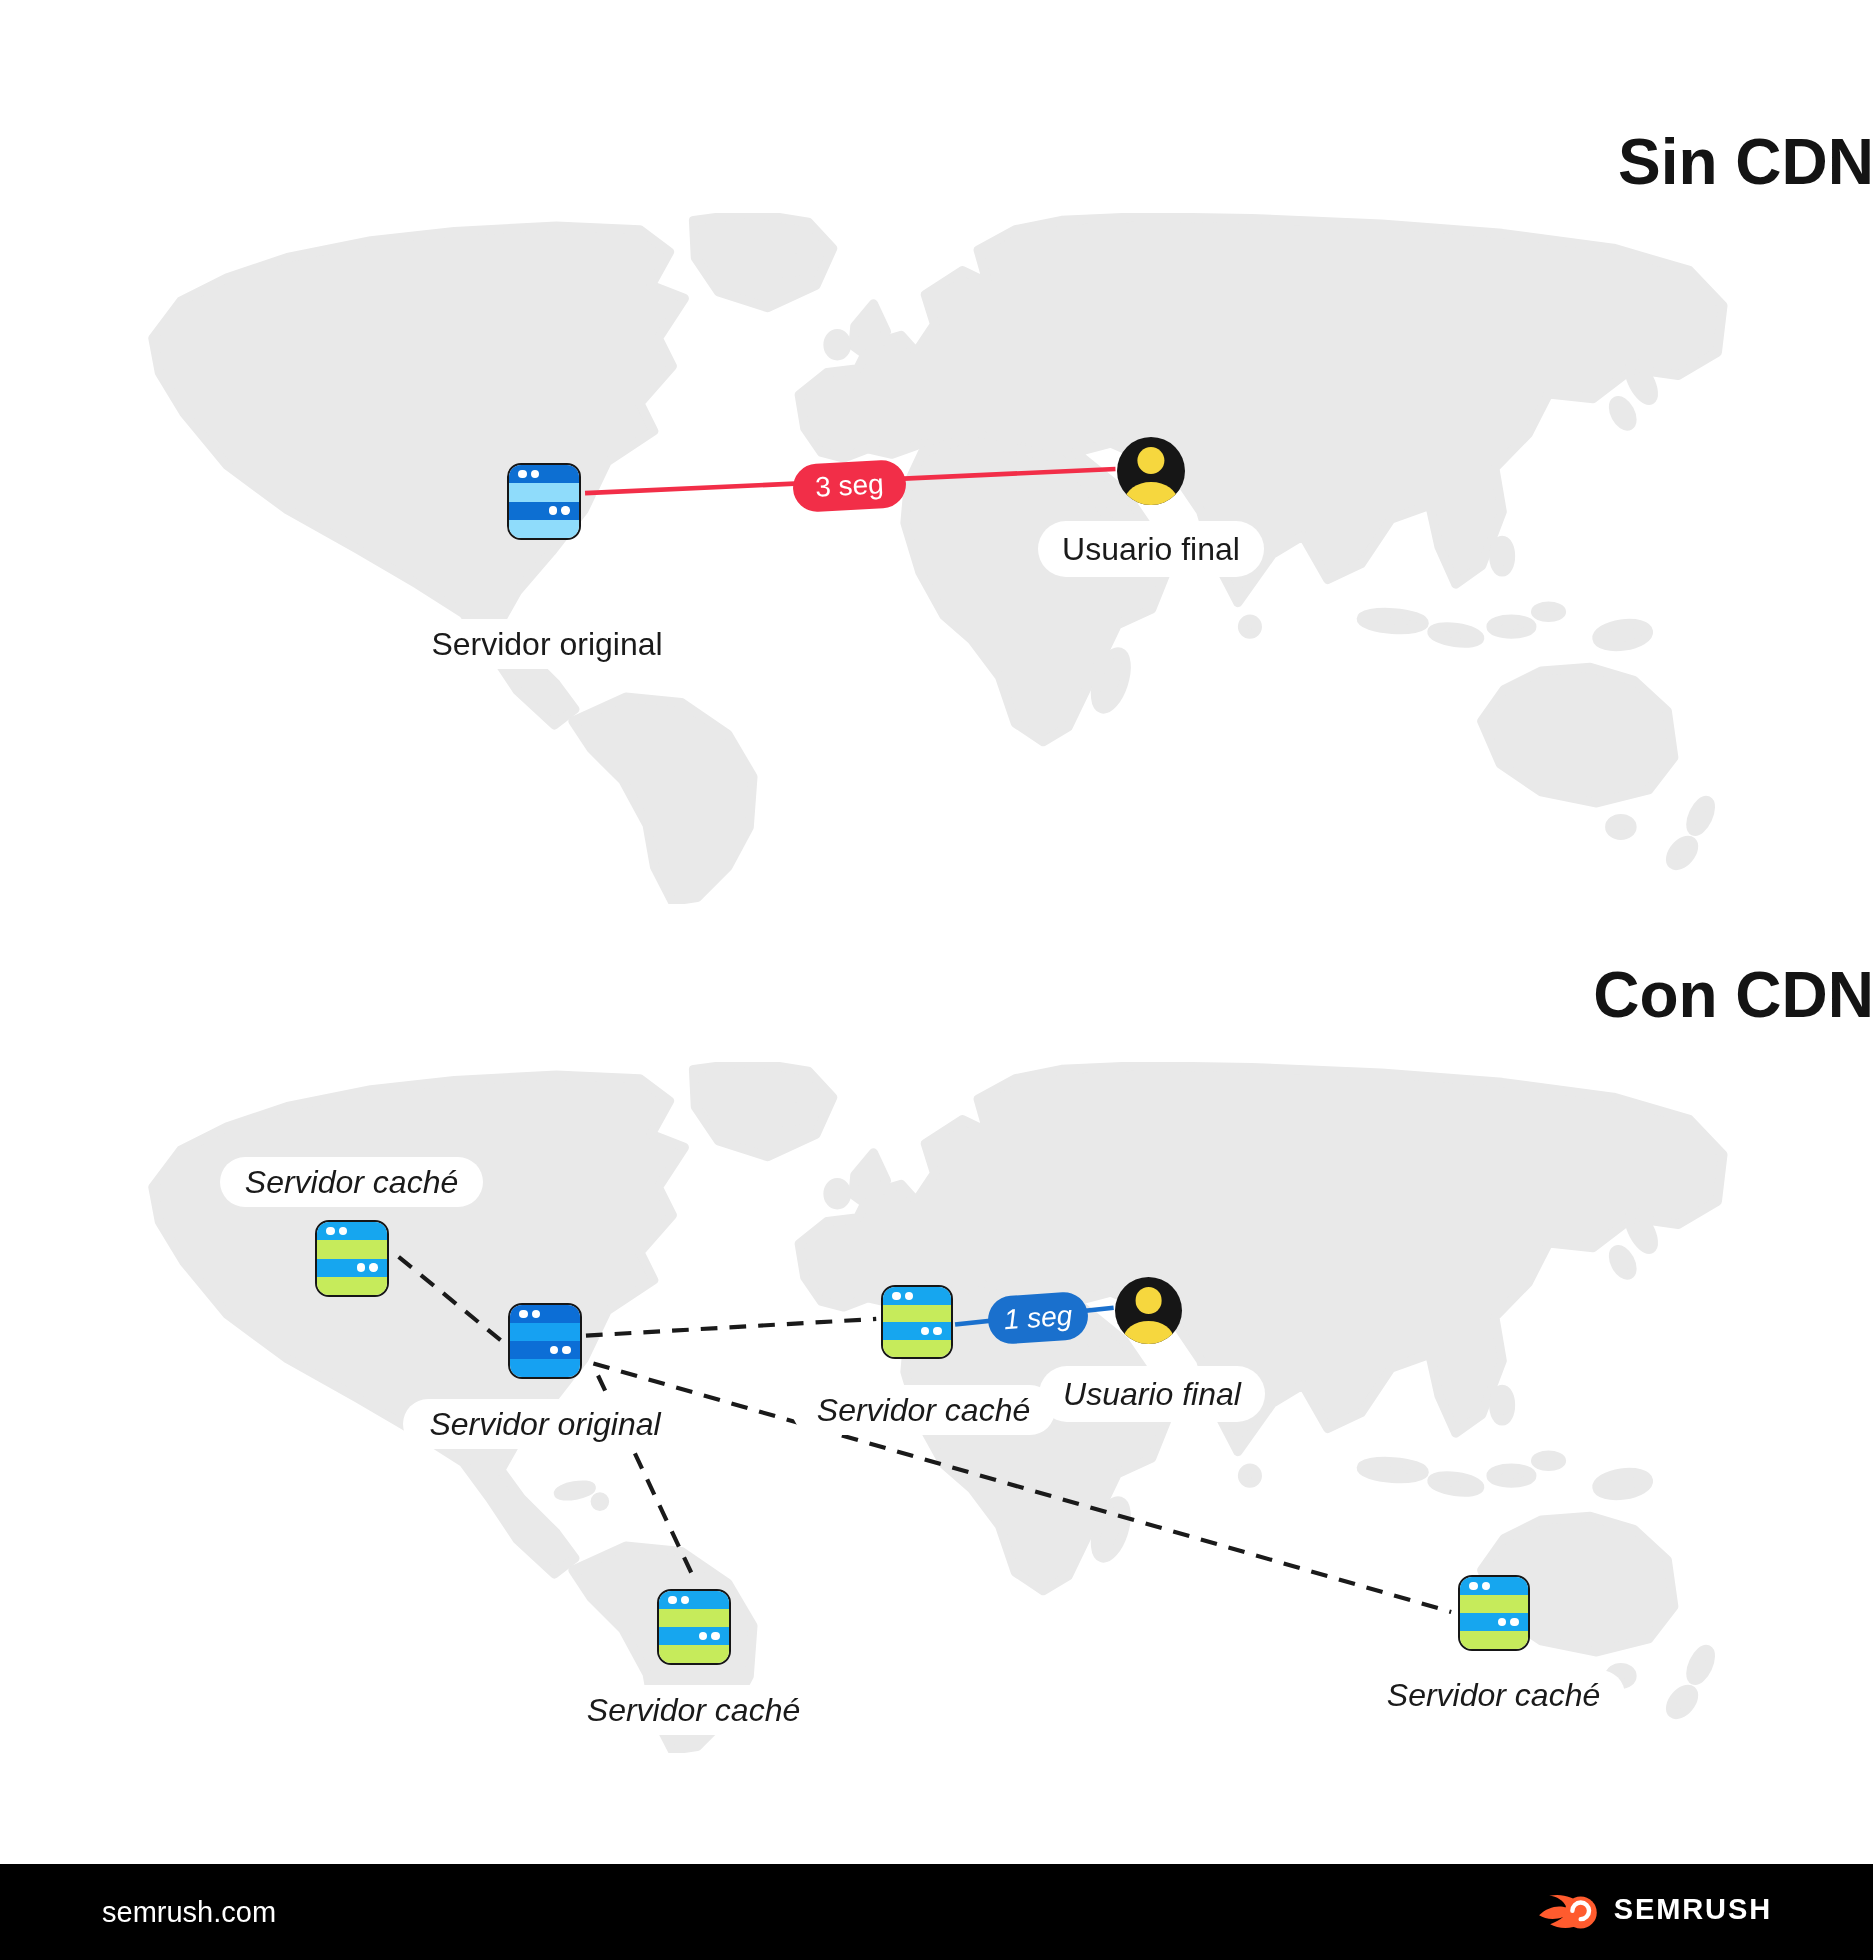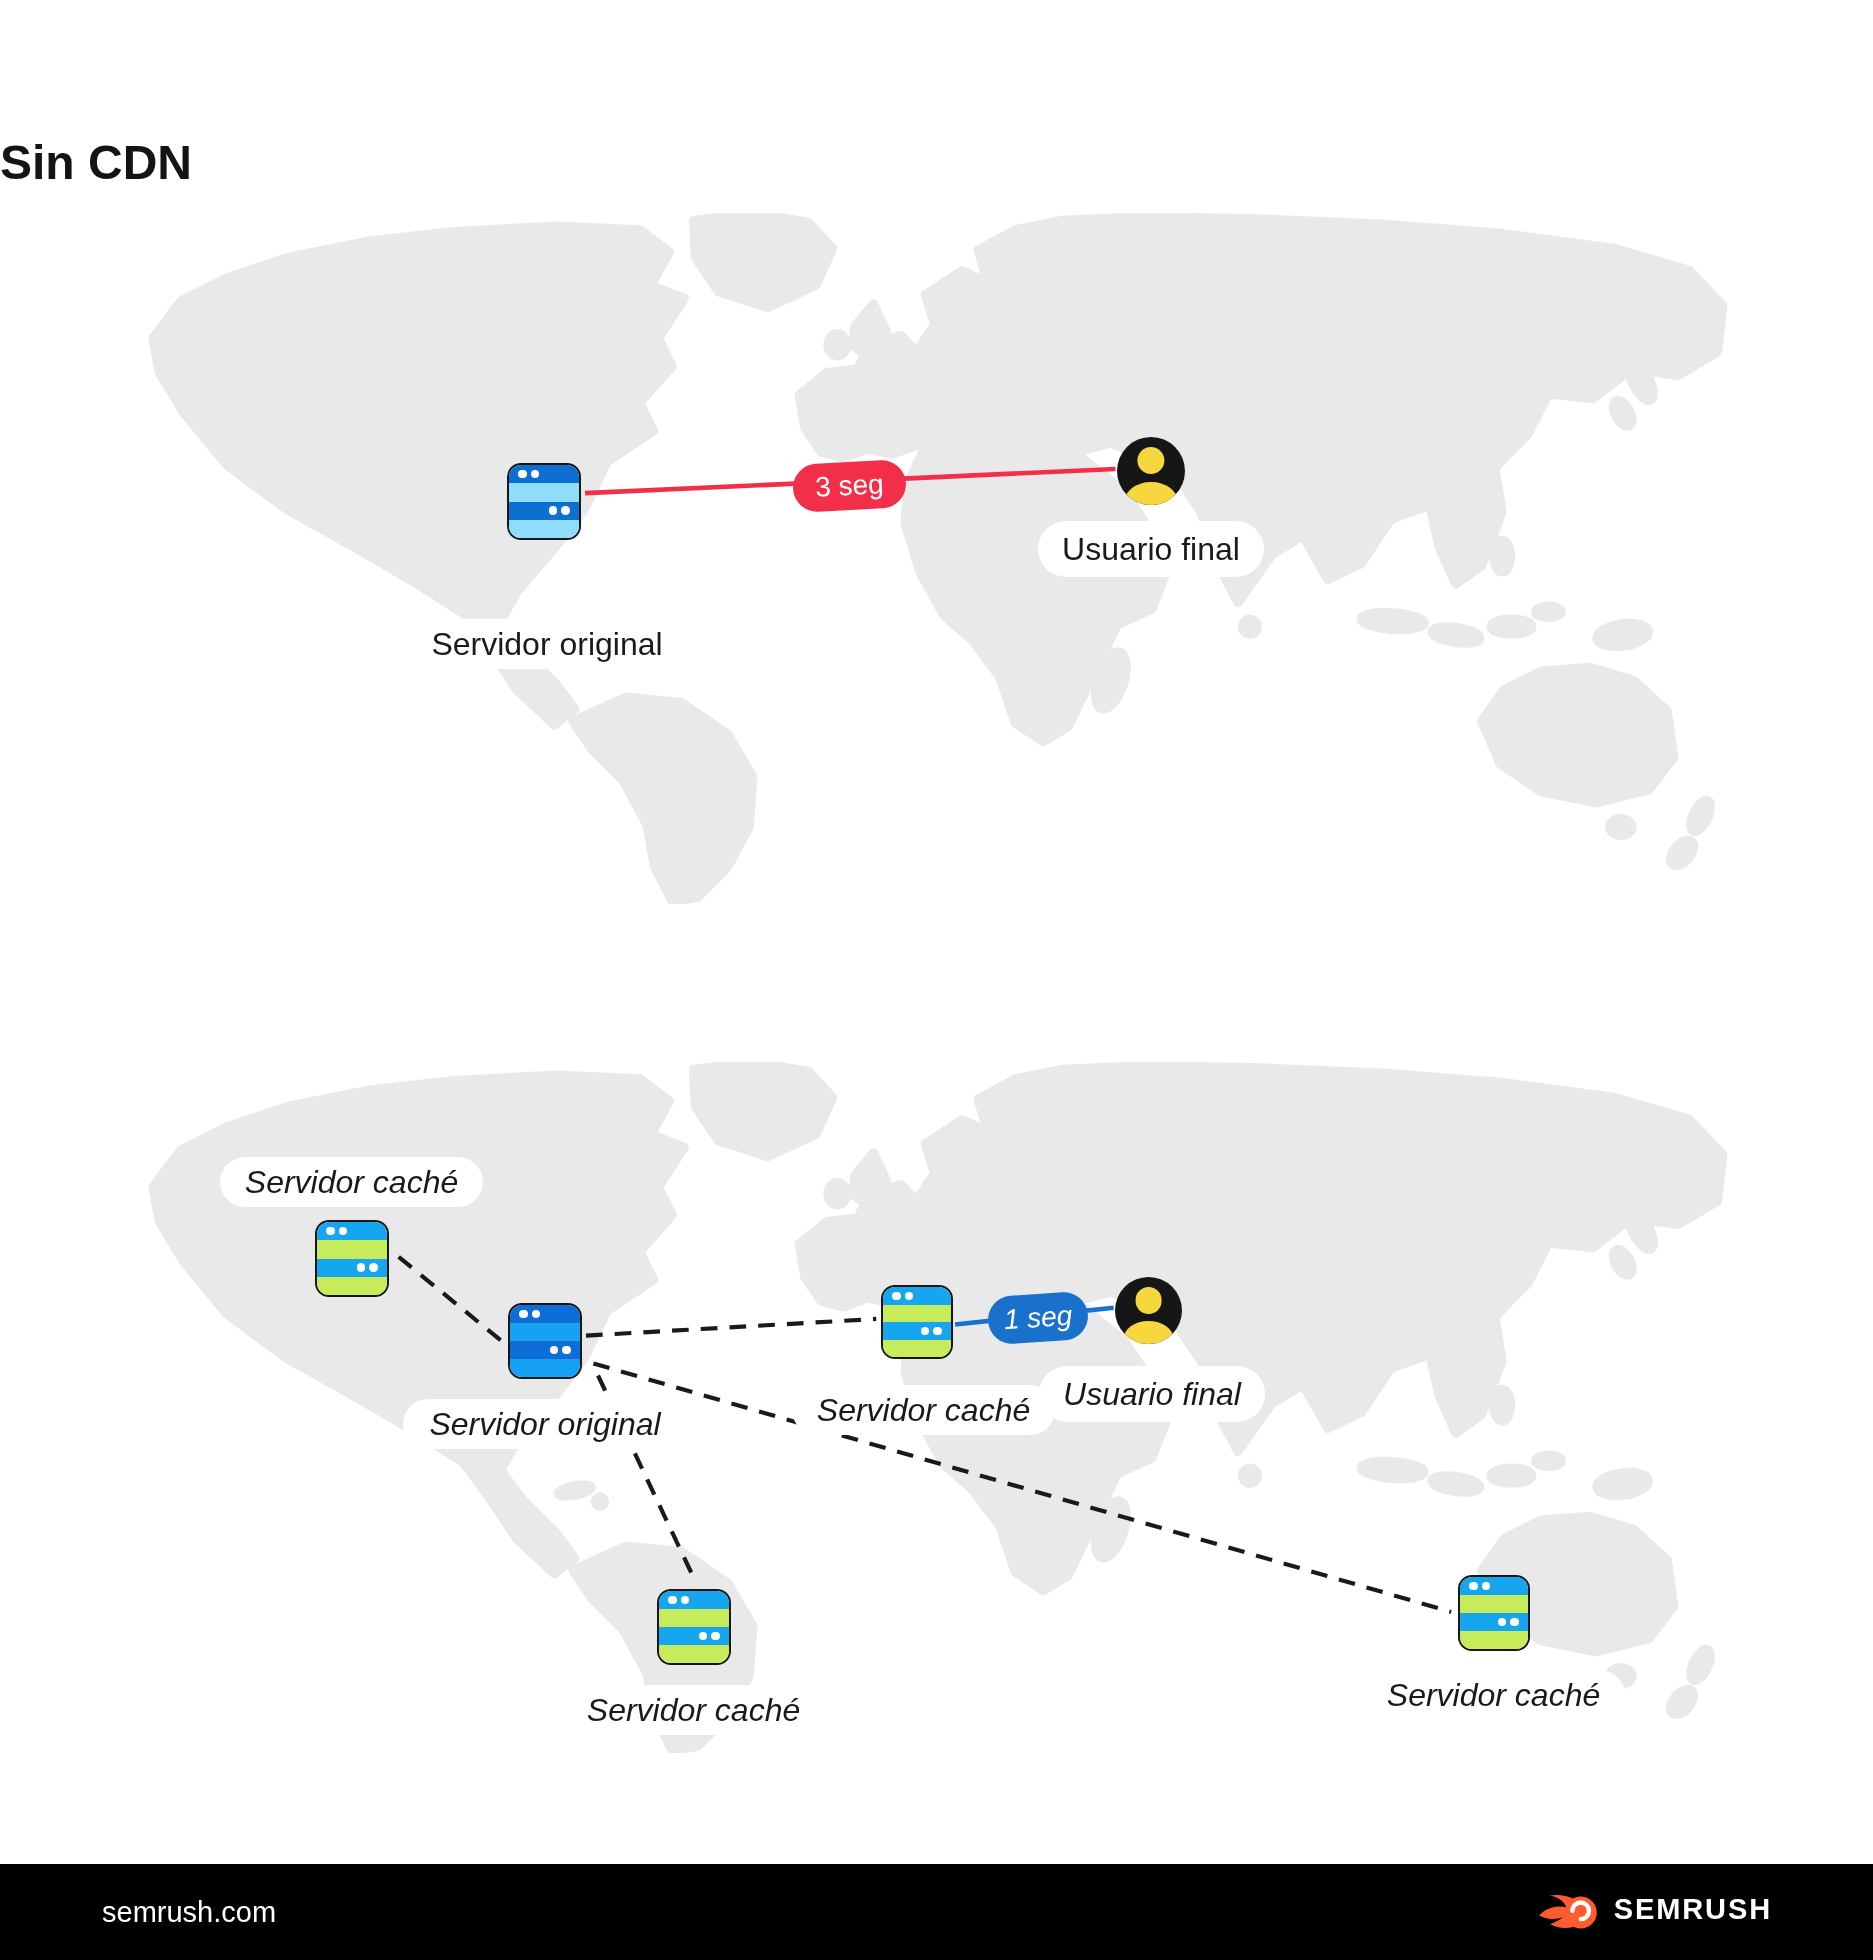--- a/index.html
+++ b/index.html
@@ -1,19 +1,19 @@
 <!DOCTYPE html>
 <html style="font-size:15px"><head>
 <meta charset="utf-8">
 <style>
   html,body{margin:0;padding:0;background:#fff;}
   .canvas{position:relative;width:1874px;height:1961px;background:#ffffff;overflow:hidden;
           font-family:"Liberation Sans", sans-serif;color:#161616;}
-  .map-title{position:absolute;left:0;width:1874px;text-align:left;
-             font-size:48px;font-weight:700;line-height:83px;color:#141414;}
+  .map-title{position:absolute;left:0;width:1874px;text-align:right;
+             font-size:64px;font-weight:700;line-height:83px;color:#141414;}
   .map{position:absolute;left:139px;width:1595px;height:691px;}
   .world{position:absolute;left:0;top:0;z-index:0;}
   .lines{position:absolute;left:0;top:0;z-index:1;pointer-events:none;}
   .pill{position:absolute;z-index:2;background:#ffffff;border-radius:30px;
         display:flex;align-items:center;justify-content:center;
         font-size:32px;color:#1a1a1a;white-space:nowrap;}
   .server{position:absolute;z-index:3;border:2.8px solid #161616;border-radius:14px;
           overflow:hidden;display:flex;flex-direction:column;box-sizing:border-box;background:#fff;}
   .stripe{flex:1;display:flex;align-items:center;gap:4.6px;padding:0 9.3px;}
   .stripe.right{justify-content:flex-end;}
@@ -103,20 +103,21 @@
     <div class="badge red" style="left:654px;top:249px;width:113px;height:48px;transform:rotate(-3deg);">3 seg</div>
 
     <div class="user" style="left:978px;top:224px;width:68px;height:68px;">
       <div class="head"></div>
       <div class="torso"></div>
     </div>
 
     <div class="pill" style="left:899px;top:308px;width:226px;height:56px;">Usuario final</div>
   </div>
 
+  <div class="map-title" style="top:954px;">Con CDN</div>
 
   <div class="map" style="top:1062px;font-style:italic;">
     <svg class="world" width="1595" height="691" viewBox="0 0 1720 745">
         <use href="#worldmap"></use>
       </svg>
 
     <svg class="lines" width="1595" height="691" viewBox="0 0 1720 745">
       <line x1="280" y1="210" x2="390" y2="300" stroke="#1a1a1a" stroke-width="4.5" stroke-dasharray="18 13"></line>
       <line x1="482" y1="295" x2="795" y2="277" stroke="#1a1a1a" stroke-width="4.5" stroke-dasharray="18 13"></line>
       <line x1="490" y1="325" x2="1415" y2="593" stroke="#1a1a1a" stroke-width="4.5" stroke-dasharray="18 13"></line>

